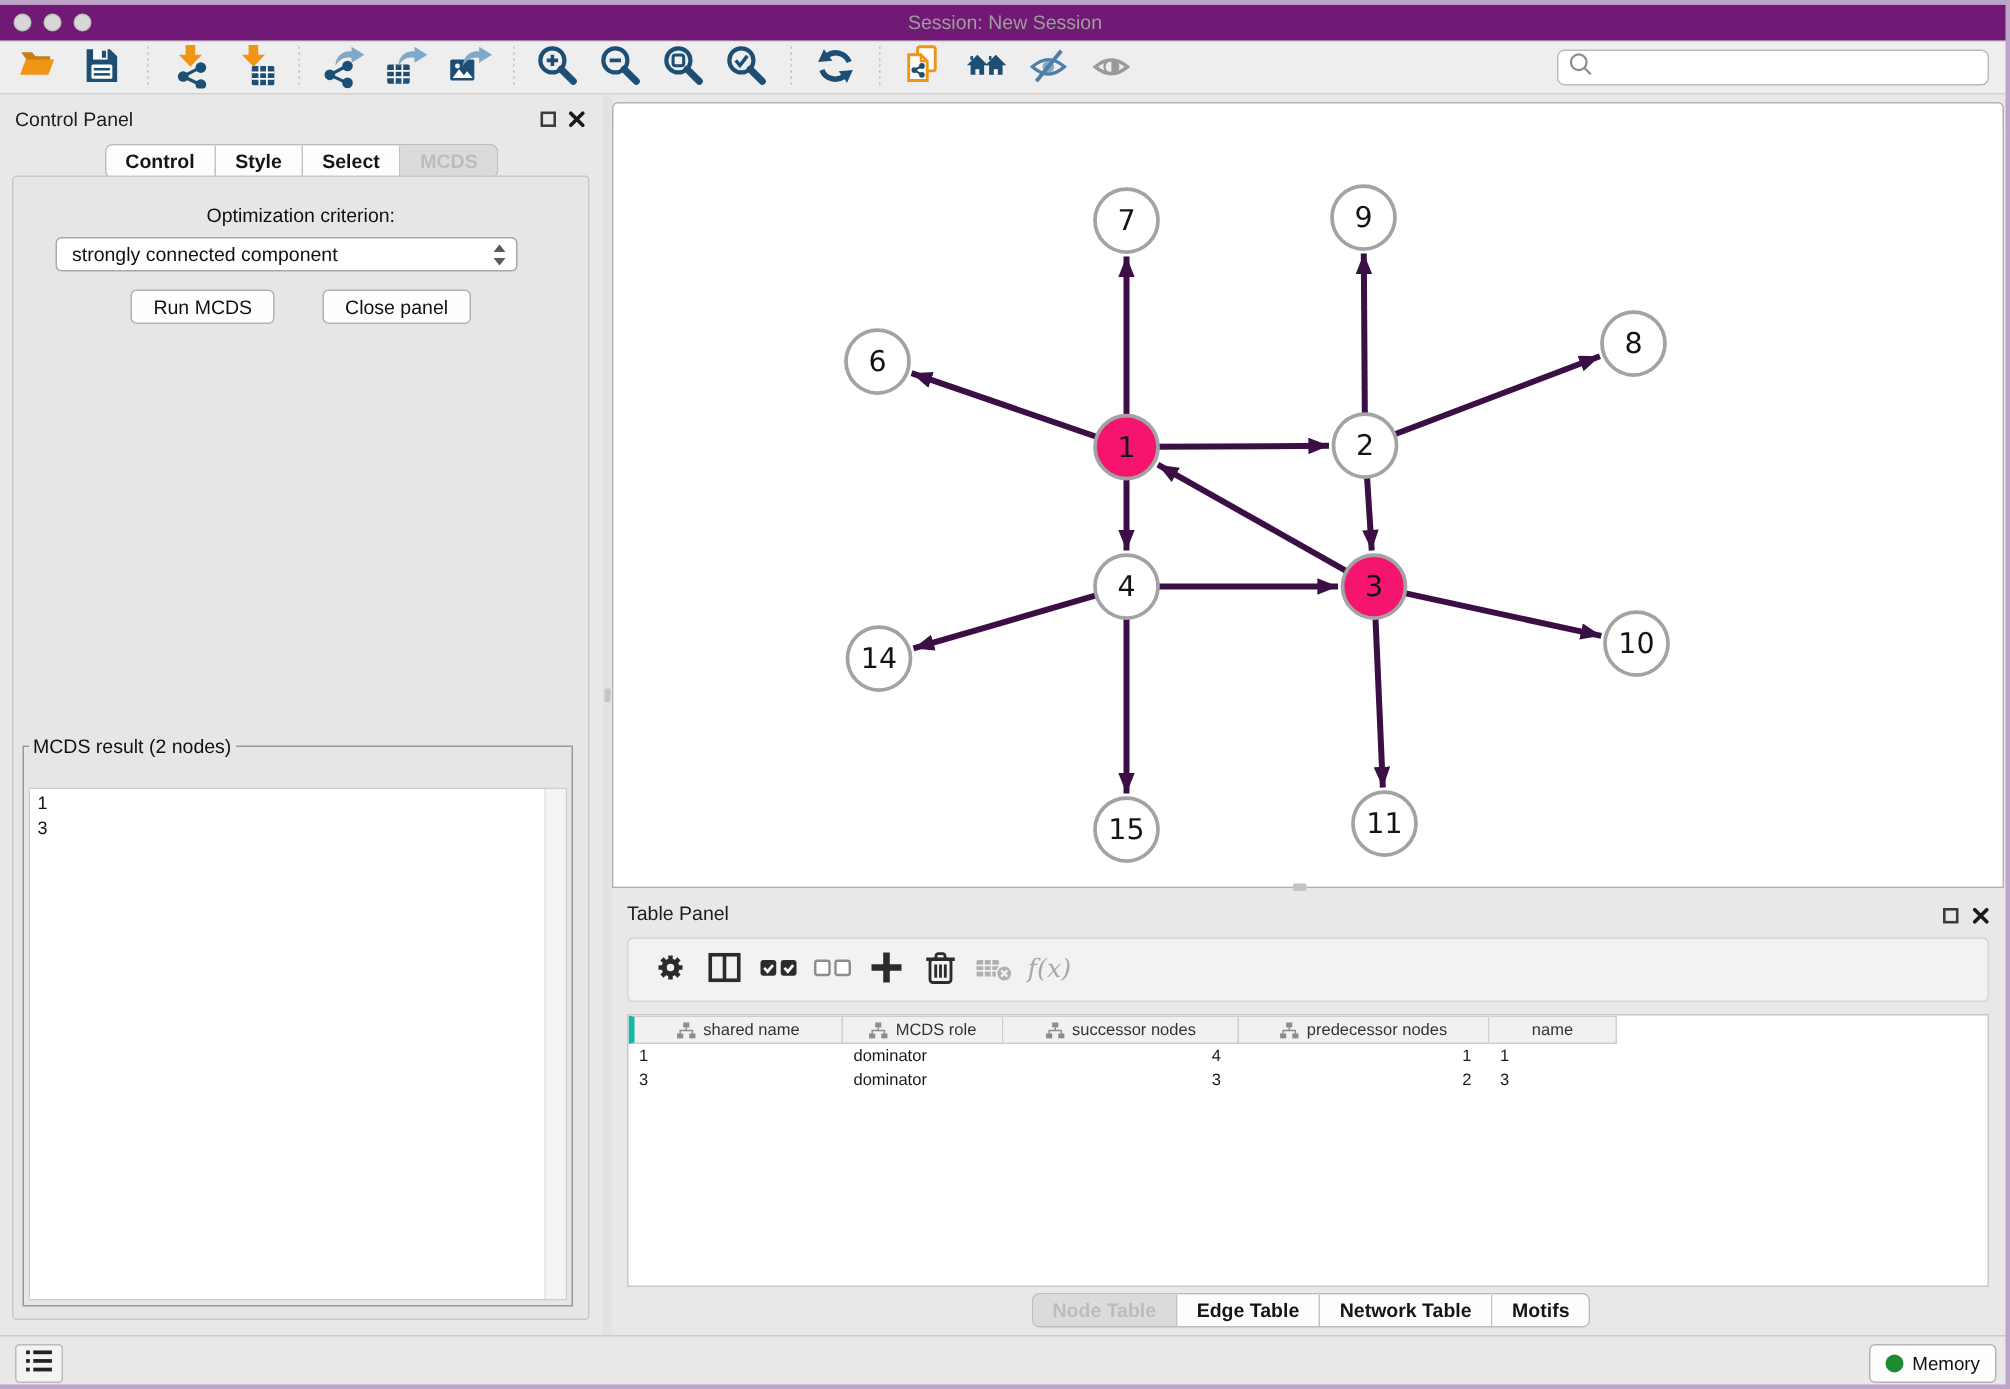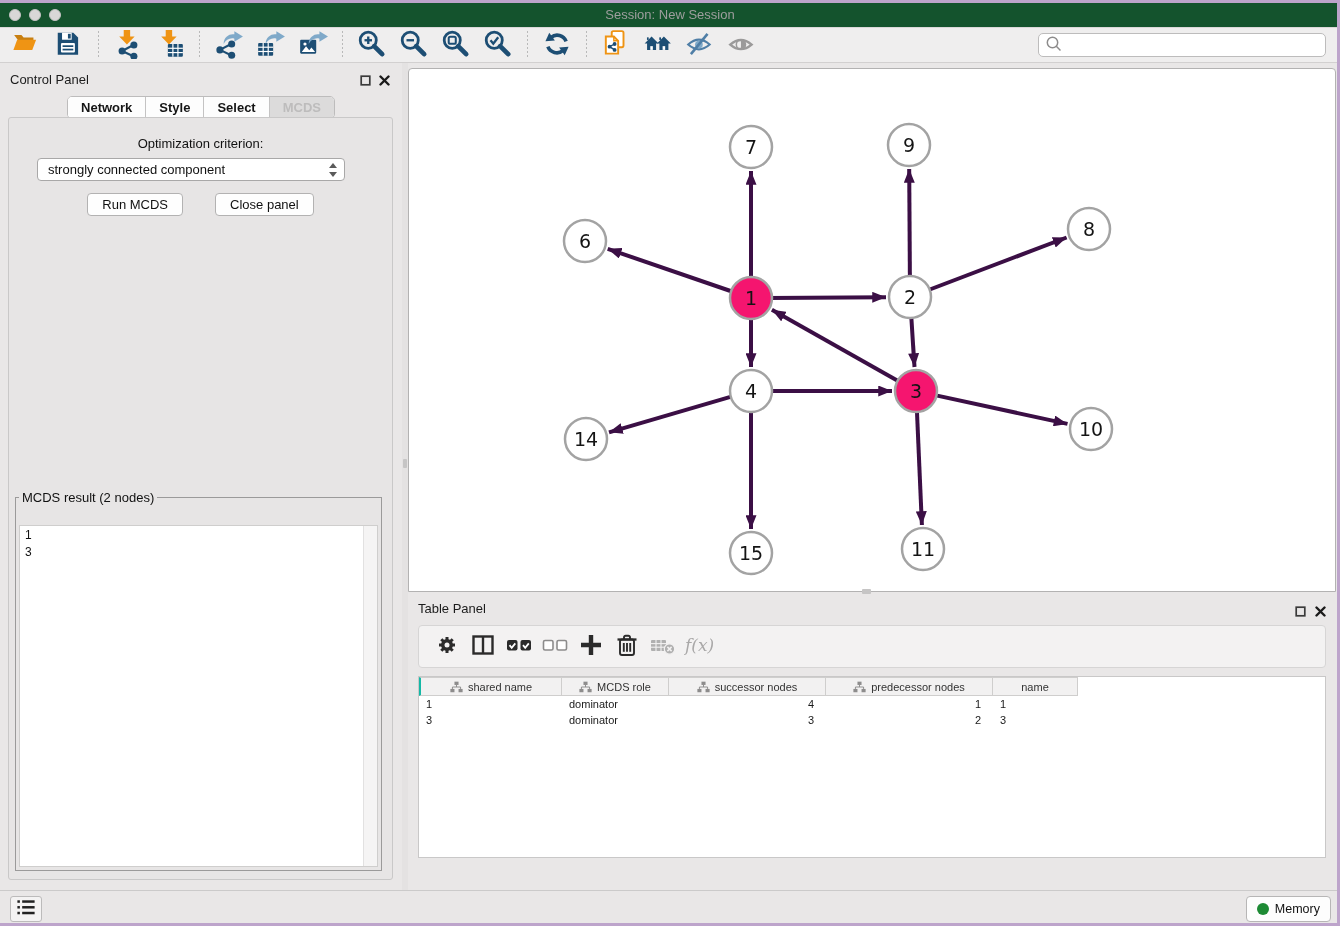--- a/index.html
+++ b/index.html
@@ -4,21 +4,21 @@
 <style>
   html,body{margin:0;padding:0;width:1340px;height:926px;overflow:hidden;background:#bda4cb;
     font-family:"Liberation Sans",sans-serif;-webkit-font-smoothing:antialiased;}
   .app{position:absolute;left:0;top:0;width:1340px;height:926px;background:#e9e7e7;}
   .frame{position:absolute;background:#bda4cb;z-index:60;}
   .frame.top{left:0;top:0;width:100%;height:3px;}
   .frame.right{right:0;top:0;width:3px;height:100%;}
   .frame.bottom{left:0;bottom:0;width:100%;height:3px;}
 
   
-  .titlebar{position:absolute;left:0;top:3px;width:100%;height:24px;background:#14532d;
+  .titlebar{position:absolute;left:0;top:3px;width:100%;height:24px;background:#701a75;
     border-bottom:1px solid #d9d8d8;}
   .traffic-inactive{position:absolute;top:6px;width:12px;height:12px;border-radius:50%;
     background:#d8d7d7;border:1px solid #c3c2c2;box-sizing:border-box;}
   .win-title{position:absolute;left:0;right:0;top:4px;text-align:center;font-size:13px;color:#9e9e9e;}
 
   
   .toolbar{position:absolute;left:0;top:28px;width:100%;height:35px;background:#efeeee;
     border-bottom:1px solid #d2d0d0;display:flex;align-items:center;padding-left:6px;box-sizing:border-box;}
   .tb-btn{width:36px;height:32px;border:none;background:transparent;display:flex;align-items:center;
     justify-content:center;padding:0;margin:0 3px;cursor:default;}
@@ -75,21 +75,21 @@
   .table-panel{position:absolute;left:408px;top:596px;width:932px;height:294px;}
   .tp-toolbar{position:absolute;left:10px;top:29px;width:908px;height:43px;background:#f3f2f2;
     border:1px solid #d6d5d5;border-radius:4px;display:flex;align-items:center;padding-left:10px;box-sizing:border-box;}
   .tp-btn{width:34px;height:34px;border:none;background:transparent;display:flex;align-items:center;
     justify-content:center;padding:0;margin:14px 1px;}
   .tp-table{position:absolute;left:10px;top:80px;width:908px;height:182px;background:#fff;
     border:1px solid #c9c8c8;box-sizing:border-box;overflow:hidden;}
   .thead{display:flex;height:19px;}
   .th{background:#f2f1f1;border:1px solid #cfcecd;border-left:none;box-sizing:border-box;display:flex;
     align-items:center;font-size:11px;color:#333;justify-content:center;gap:5px;}
-  .th:first-child{border-left:2px solid #14b8a6;}
+  .th:first-child{border-left:4px solid #14b8a6;}
   .trow{display:flex;height:16px;}
   .td{font-size:11px;color:#1a1a1a;box-sizing:border-box;padding-top:2px;white-space:nowrap;}
   .tp-tabs{position:absolute;left:0;right:0;top:266px;display:flex;justify-content:center;}
   .tp-winbtns{position:absolute;right:14px;top:7px;display:flex;gap:9px;align-items:center;}
   .tp-title{position:absolute;left:10px;top:5px;font-size:13px;color:#1c1c1c;}
 
   
   .statusbar{position:absolute;left:0;top:890px;width:100%;height:33px;background:#e9e7e7;
     border-top:1px solid #cbcaca;}
   .status-btn{position:absolute;left:10px;top:5px;width:30px;height:24px;background:#f4f3f3;
@@ -294,21 +294,21 @@
     <div class="panel-winbtns">
       <span id="cp-float-slot"><svg xmlns="http://www.w3.org/2000/svg" width="11" height="11" viewBox="0 0 11 11">
             <rect x="1.2" y="1.2" width="8.6" height="8.6" fill="none" stroke="#3a3a3a" stroke-width="1.7"></rect>
           </svg></span>
       <span id="cp-close-slot"><svg xmlns="http://www.w3.org/2000/svg" width="11" height="11" viewBox="0 0 11 11">
             <path d="M1.5 1.5 L9.5 9.5 M9.5 1.5 L1.5 9.5" stroke="#1a1a1a" stroke-width="2.4" stroke-linecap="round"></path>
           </svg></span>
     </div>
     <div class="ctab-row">
         <div class="seg" id="cp-tabs">
-          <div class="tab">Network</div>
+          <div class="tab">Control</div>
           <div class="tab">Style</div>
           <div class="tab">Select</div>
           <div class="tab active">MCDS</div>
         </div>
       </div>
     <div class="cp-content">
       <div class="opt-label">Optimization criterion:</div>
       <div class="dropdown">
         <span>strongly connected component</span>
         <span class="caret" id="dd-caret-slot">
@@ -564,20 +564,28 @@
           </div>
           <div class="trow">
             <div class="td" style="width: 143px; text-align: left; padding: 2px 0px 0px 7px;">3</div>
             <div class="td" style="width: 107px; text-align: left; padding: 2px 0px 0px 7px;">dominator</div>
             <div class="td" style="width: 157px; text-align: right; padding: 2px 12px 0px 0px;">3</div>
             <div class="td" style="width: 167px; text-align: right; padding: 2px 12px 0px 0px;">2</div>
             <div class="td" style="width: 85px; text-align: left; padding: 2px 0px 0px 7px;">3</div>
           </div>
         </div>
     </div>
+    <div class="tp-tabs">
+        <div class="seg" id="tp-tabs">
+          <div class="tab active">Node Table</div>
+          <div class="tab">Edge Table</div>
+          <div class="tab">Network Table</div>
+          <div class="tab">Motifs</div>
+        </div>
+      </div>
   </div>
 
   <div class="statusbar">
     <div class="status-btn">
       <span id="list-icon-slot"><svg xmlns="http://www.w3.org/2000/svg" width="22" height="22" viewBox="0 0 23 23">
             <g fill="#222">
               <rect x="2.5" y="4.5" width="2.6" height="2.6"></rect>
               <rect x="2.5" y="10.5" width="2.6" height="2.6"></rect>
               <rect x="2.5" y="16.5" width="2.6" height="2.6"></rect>
               <rect x="7.5" y="4.5" width="13" height="2.6"></rect>

